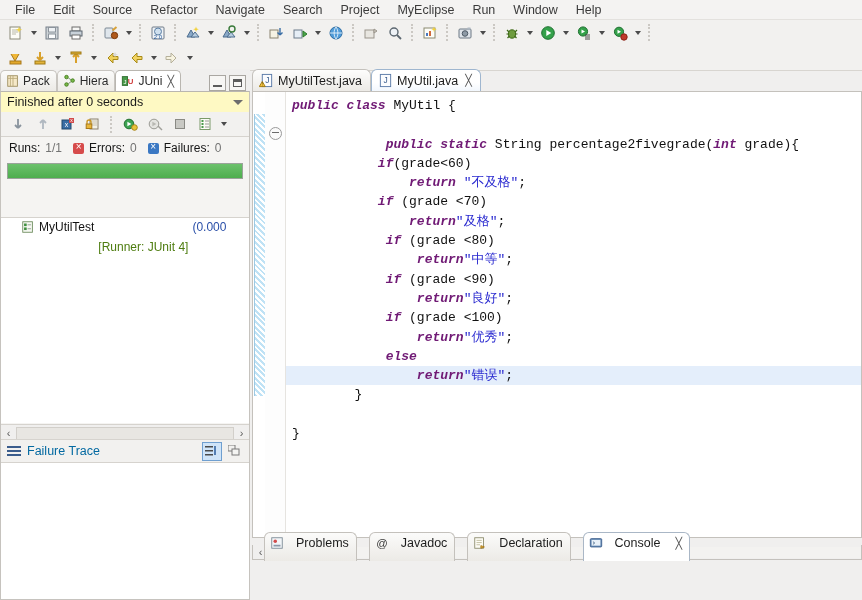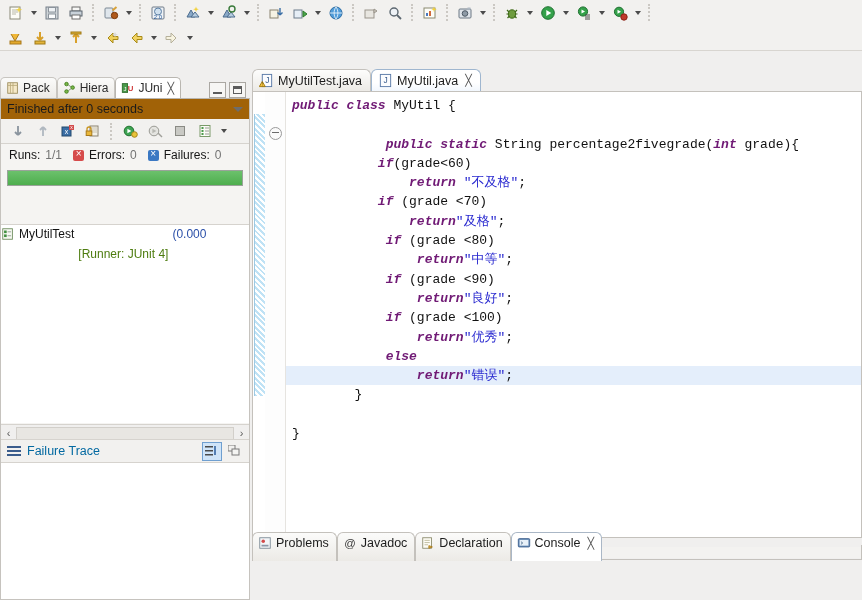--- a/index.html
+++ b/index.html
@@ -44,21 +44,21 @@
   .tsep {
     width: 1px; height: 17px; margin: 0 4px;
     border-left: 2px dotted #cbc8c3;
   }
 
   
   .main { position: absolute; left: 0; top: 69px; right: 0; bottom: 0; }
 
   
   .leftpane {
-    position: absolute; left: 0; top: 7px; width: 250px; bottom: 0;
+    position: absolute; left: 0; top: 0; width: 250px; bottom: 0;
     background: #f0efee;
   }
   .tabrow {
     height: 22px; display: flex; align-items: flex-end;
     background: #f0efee; position: relative;
   }
   .vtab {
     display: flex; align-items: center; gap: 3px;
     height: 20px; padding: 0 6px 0 5px;
     font-size: 12px; color: #2b2b2b;
@@ -83,21 +83,21 @@
     border: 1px solid #5c5c5c; border-top-width: 3px;
   }
 
   .viewbody {
     position: absolute; left: 0; right: 0; top: 22px; bottom: 0;
     border: 1px solid #c6c3be; border-top-color: #b9b6b0;
     background: #f5f4f2; box-sizing: border-box;
   }
   .statusline {
     height: 20px; display: flex; align-items: center;
-    padding: 0 6px; font-size: 12.5px; color: #1b1b1b; background: #a16207;
+    padding: 0 6px; font-size: 12.5px; color: #1b1b1b; background: #fef9c3;
   }
   .statusline .vmenu {
     margin-left: auto; width: 0; height: 0;
     border-left: 5px solid transparent; border-right: 5px solid transparent;
     border-top: 5px solid #6d6d6d;
   }
   .junit-toolbar {
     height: 24px; display: flex; align-items: center; gap: 1px;
     padding-left: 5px; background: #f2f1ef;
     border-bottom: 1px solid #d6d3ce;
@@ -121,21 +121,21 @@
     box-sizing: border-box; padding: 0;
   }
   .progressbar > div { height: 100%; background: linear-gradient(#6cc16c, #4eae4e); }
   .treearea {
     position: absolute; left: 0; right: 0; top: 125px; bottom: 176px;
     background: #ffffff; border-top: 1px solid #d6d3ce;
     overflow: hidden;
   }
   .treerow {
     display: flex; align-items: center; gap: 4px;
-    height: 18px; font-size: 12px; white-space: nowrap;
+    height: 18px; padding-left: 20px; font-size: 12px; white-space: nowrap;
   }
   .treerow .nm { color: #111; }
   .treerow .runner { color: #4d7c0f; margin-top: 40px; }
   .treerow .time { color: #2a4fa8; }
   .hscroll {
     position: absolute; left: 0; right: 0; bottom: 158px; height: 16px;
     background: #f0efee; display: flex; align-items: center;
     border-top: 1px solid #d6d3ce;
   }
   .hscroll .sarr { width: 15px; text-align: center; color: #5c5c5c; font-size: 11px; }
@@ -215,42 +215,55 @@
   }
   .ed-hscroll .sarr { width: 15px; text-align: center; color: #5c5c5c; font-size: 11px; }
   .ed-hscroll .strack { flex: 1; height: 11px; background: #f3f2f0; }
 
   
   .bottompane {
     position: absolute; left: 252px; right: 0; bottom: 0; height: 60px;
   }
   .btabrow { height: 21px; display: flex; align-items: flex-end; }
   .btab {
-    display: flex; align-items: center; gap: 4px;
+    display: flex; align-items: center; gap: 12px;
     height: 20px; padding: 0 7px 8px 5px; font-size: 12.5px; color: #1c1c1c;
     border: 1px solid #c4c1bc; border-bottom: none;
     border-radius: 6px 6px 0 0;
     background: linear-gradient(#fbfbfa, #eceae6);
-    cursor: default; white-space: nowrap;
+    cursor: default; white-space: nowrap; margin-left: 12px;
   }
   .btab.active { background: #ffffff; border-color: #aab7c6; }
   .consolebody {
     position: absolute; left: 0; right: 0; top: 21px; bottom: 0;
     background: #ffffff; border: 1px solid #c4c1bc; box-sizing: border-box;
     overflow: hidden;
   }
   .console-line {
     font-size: 12.5px; color: #111; padding: 2px 4px; white-space: nowrap;
   }
 </style>
 </head>
 <body>
 
 <div id="app">
 
+  <div class="menubar" id="menubar">
+      <div class="menu-item">File</div>
+      <div class="menu-item">Edit</div>
+      <div class="menu-item">Source</div>
+      <div class="menu-item">Refactor</div>
+      <div class="menu-item">Navigate</div>
+      <div class="menu-item">Search</div>
+      <div class="menu-item">Project</div>
+      <div class="menu-item">MyEclipse</div>
+      <div class="menu-item">Run</div>
+      <div class="menu-item">Window</div>
+      <div class="menu-item">Help</div>
+    </div>
 
   <div class="toolbar-wrap">
     <div class="toolbar-row" id="tbrow1">
         <div class="tbtn">
           <svg width="16" height="16" viewBox="0 0 16 16">
             <rect x="2" y="2" width="10" height="12" fill="#fdfdf6" stroke="#8a8a78"></rect>
             <path d="M4 5h6M4 7h6M4 9h4" stroke="#b9b9a8" stroke-width="1"></path>
             <path d="M10 2l1.5 1.5M11 1.5l.8 2.4 2.4.8-2.4.8-.8 2.4-.8-2.4-2.4-.8 2.4-.8z" fill="#f2d23a"></path>
           </svg>
         </div>

